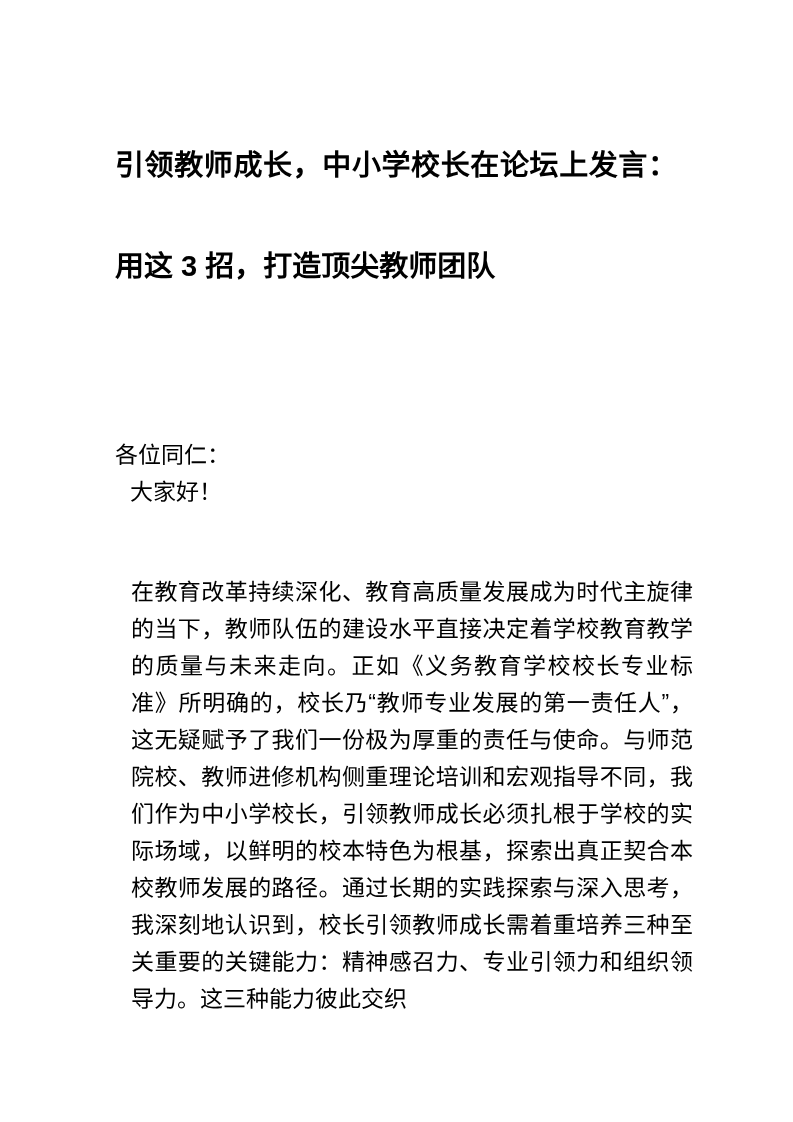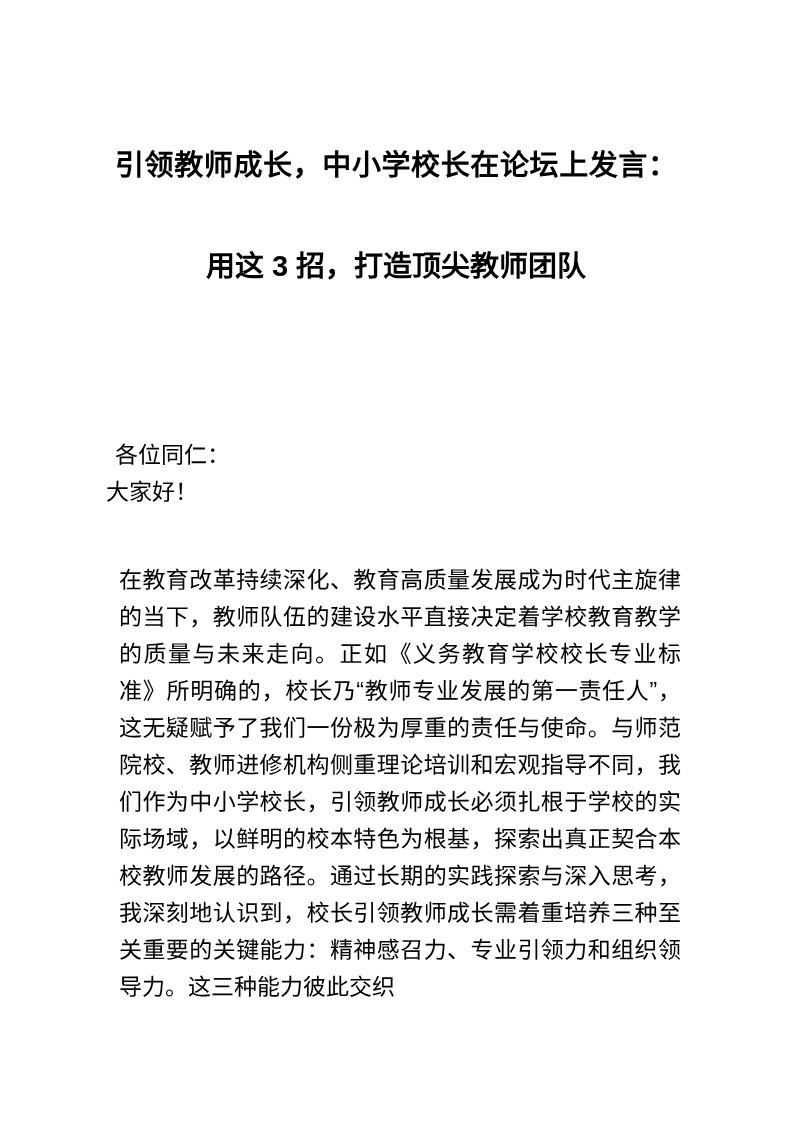--- a/index.html
+++ b/index.html
@@ -32,60 +32,59 @@
     font-size: 29px;
     line-height: 36px;
     white-space: nowrap;
   }
 
   .title-line-2 {
     position: absolute;
     left: 115px;
     top: 229px;
     width: 562px;
-    text-align: center;
     font-weight: bold;
     font-size: 29px;
     line-height: 36px;
     white-space: nowrap;
   }
 
   
   .salutation {
     position: absolute;
     left: 115px;
     top: 389px;
     width: 562px;
     font-size: 23px;
     line-height: 37px;
     text-align: left;
     margin-top: 48px;
   }
 
   .greeting {
     position: absolute;
-    left: 106px;
+    left: 130px;
     top: 474px;
     width: 562px;
     font-size: 23px;
     line-height: 37px;
     text-align: left;
   }
 
   .body-paragraph {
     position: absolute;
     left: 115px;
     top: 558px;
     width: 562px;
     font-size: 23px;
     line-height: 37px;
     text-align: justify;
     text-justify: inter-ideograph;
     text-align-last: left;
-    margin: 4px;
+    margin: 16px;
   }
 </style>
 </head>
 <body>
 
 <div class="page">
 
   <h1 class="title-line-1">引领教师成长，中小学校长在论坛上发言：</h1>
 
   <h1 class="title-line-2">用这 3 招，打造顶尖教师团队</h1>

